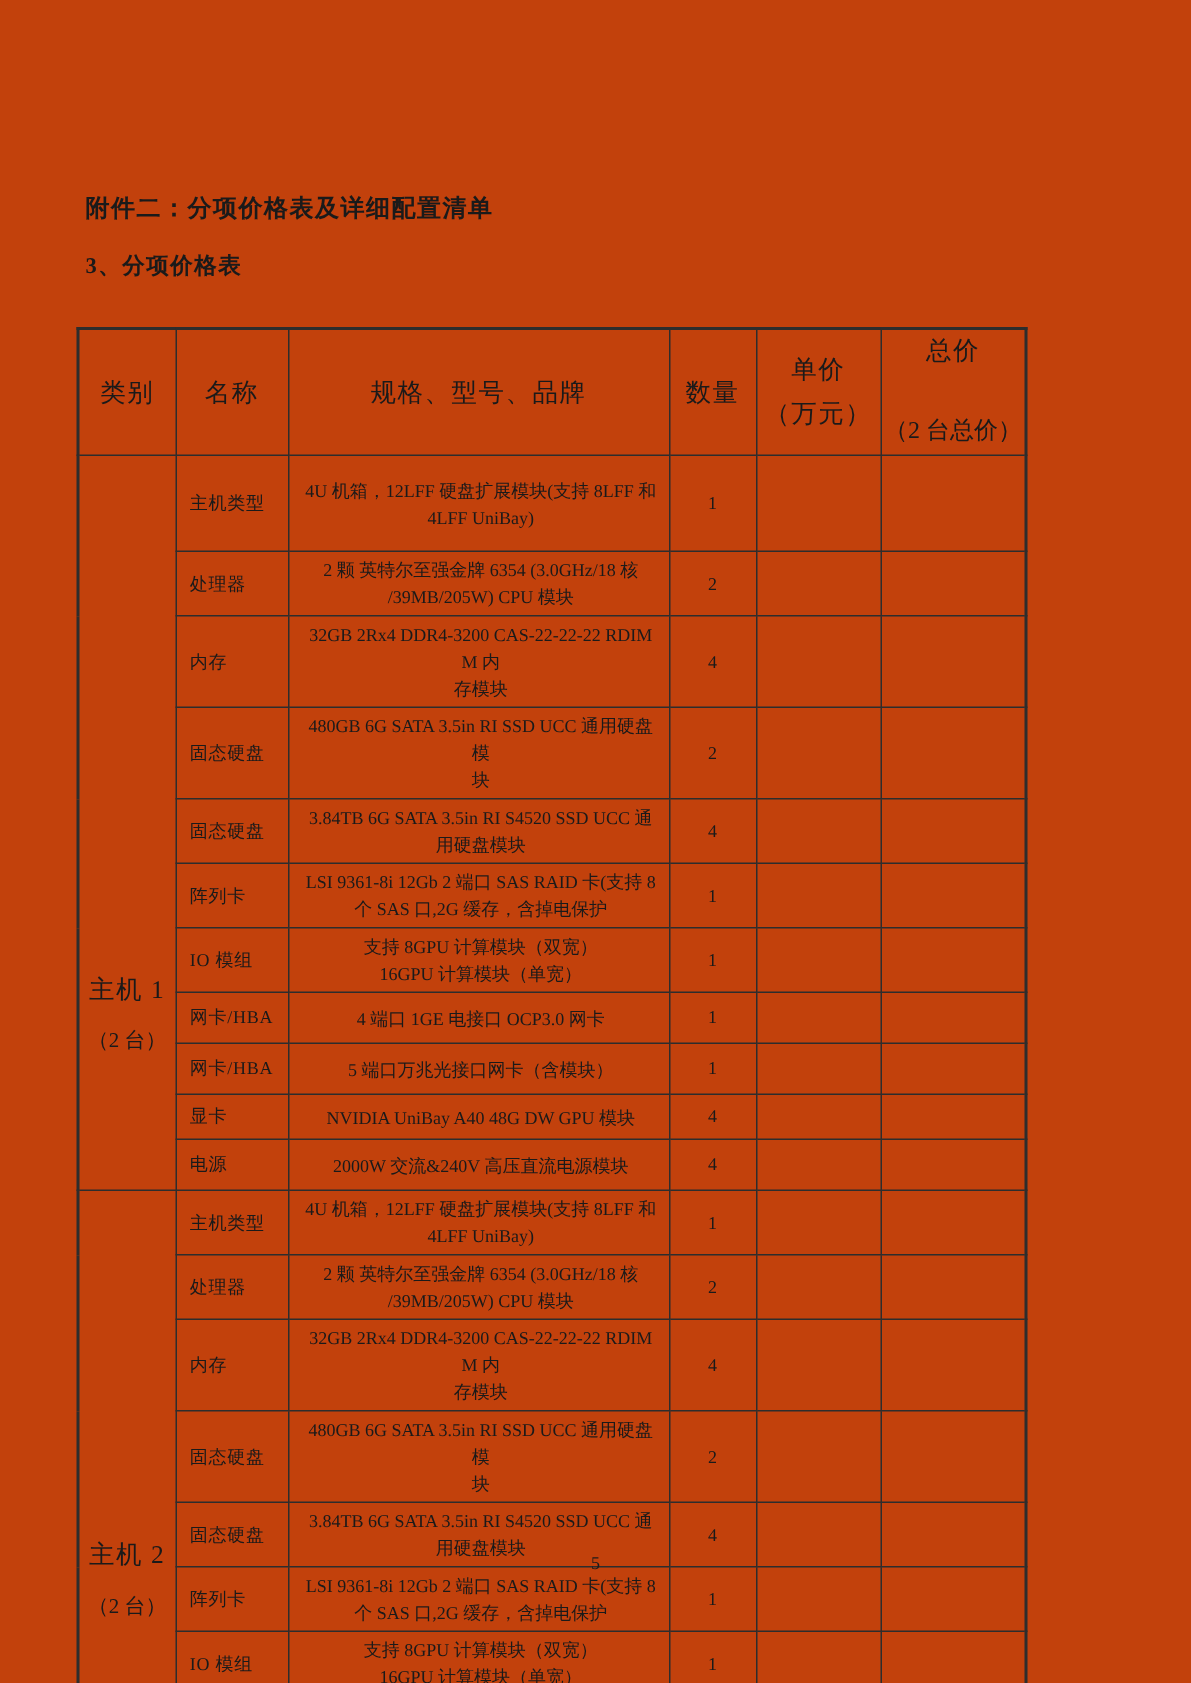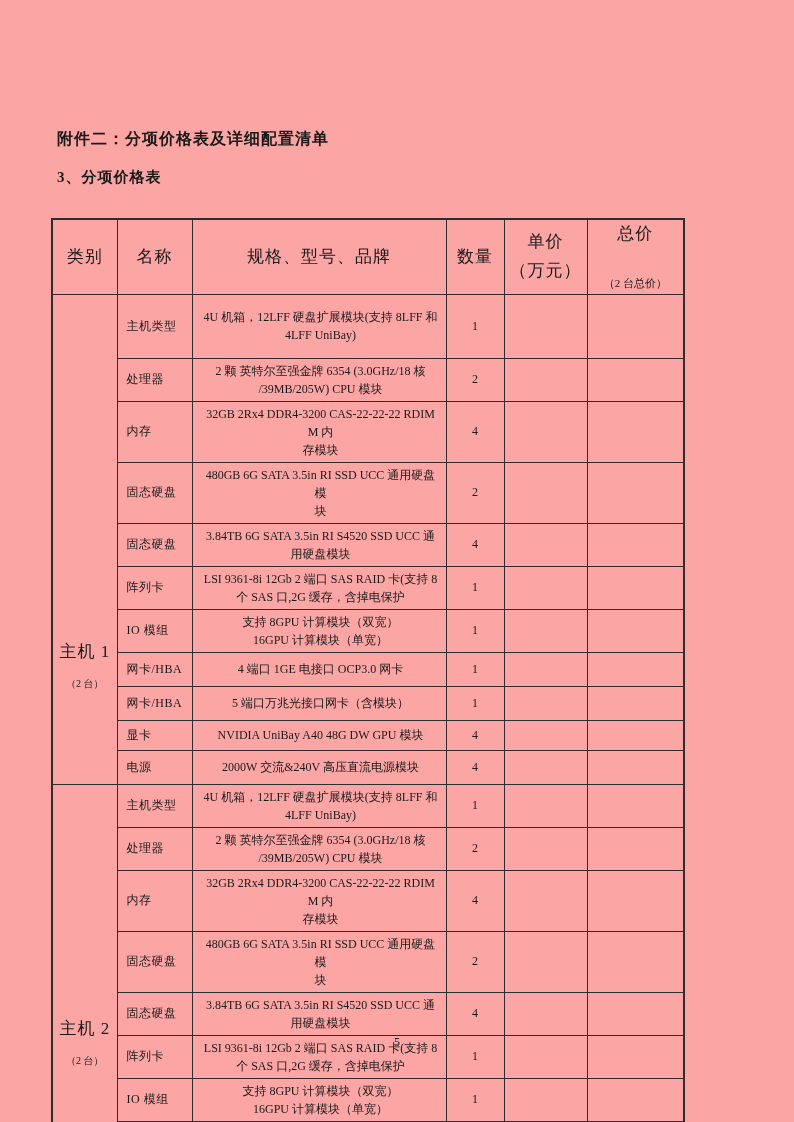--- a/index.html
+++ b/index.html
@@ -5,21 +5,21 @@
   * { box-sizing: border-box; margin: 0; padding: 0; }
   html, body { background: #ffffff; }
   body {
     font-family: "Liberation Serif", "DejaVu Serif", serif;
     color: #1a1a1a;
   }
   .page {
     position: relative;
     width: 794px;
     height: 1122px;
-    background: #fca5a5;
+    background: #c2410c;
     margin: 0 auto;
     overflow: hidden;
   }
   .doc-title {
     position: absolute;
     left: 57px;
     top: 129px;
     font-size: 16px;
     font-weight: bold;
     letter-spacing: 1px;
@@ -47,32 +47,32 @@
   }
   .price-table thead tr { height: 73px; }
   .price-table th {
     font-weight: normal;
     font-size: 17px;
     text-align: center;
     letter-spacing: 1px;
   }
   .hdr-line { line-height: 1.7; }
   .hdr-sub-small {
-    font-size: 11px;
+    font-size: 16px;
     letter-spacing: 0;
     line-height: 1.9;
     margin-top: 24px;
   }
   .price-table td { font-size: 12px; }
   .cat-cell {
     text-align: center;
     vertical-align: top;
   }
   .cat-line1 { font-size: 17px; letter-spacing: 1px; }
-  .cat-line2 { font-size: 10px; margin-top: 14px; letter-spacing: 0; }
+  .cat-line2 { font-size: 14px; margin-top: 14px; letter-spacing: 0; }
   .name-cell {
     text-align: left;
     padding: 2px 4px 2px 9px;
     letter-spacing: 0.5px;
     margin-top: 40px;
   }
   .spec-cell {
     text-align: center;
     padding: 3px 6px 3px 9px;
     font-size: 11.5px;

